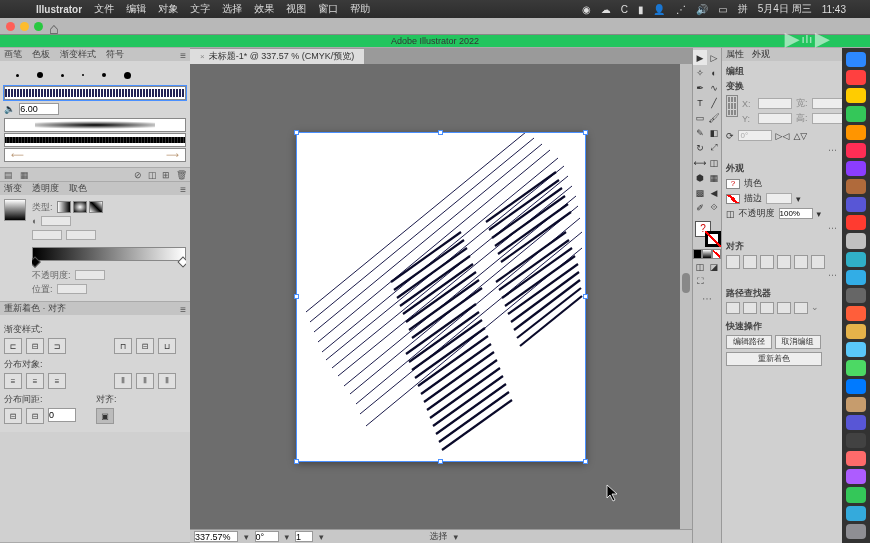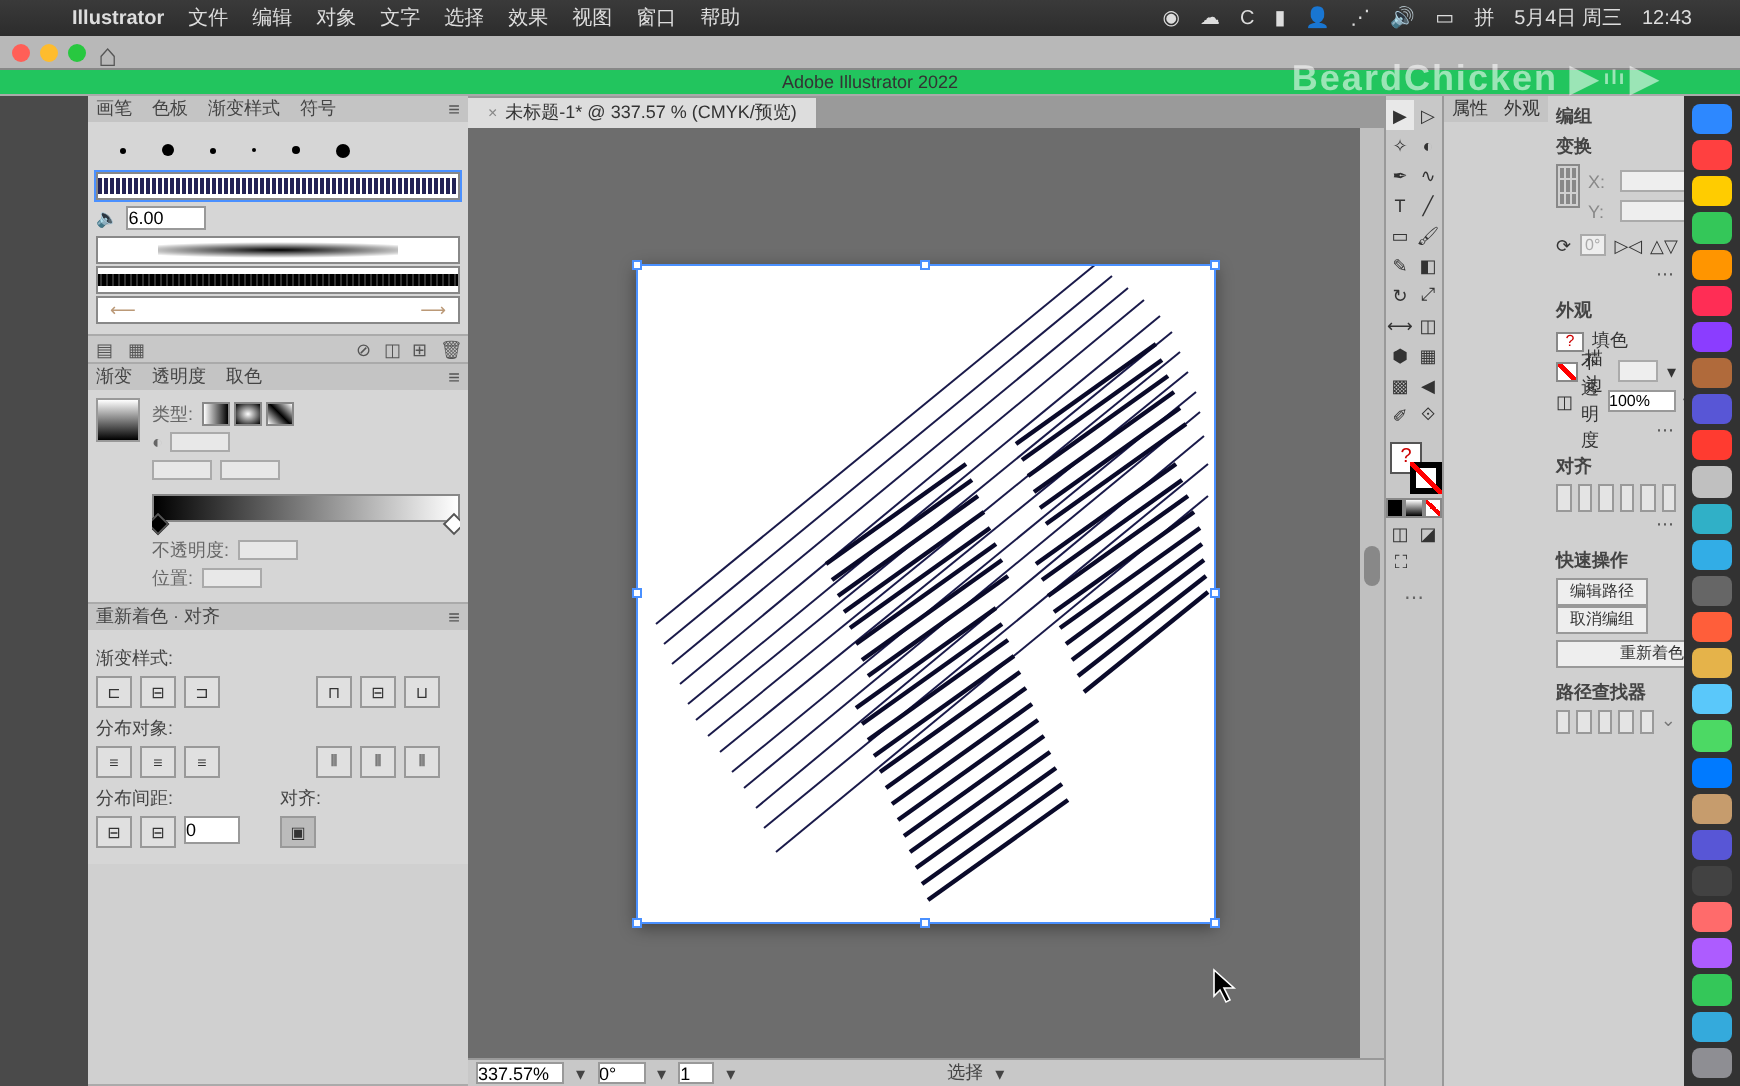--- a/index.html
+++ b/index.html
@@ -18,21 +18,21 @@
 .dot { width: 9px; height: 9px; border-radius: 50%; }
 .dot.red { background: #ff5f57; }
 .dot.yel { background: #febc2e; }
 .dot.grn { background: #28c840; }
 .home-ic { width: 12px; height: 12px; color: #555; }
 
 
 .titlebar { height: 13px; background: #22c55e; text-align: center; font-size: 9px; color: #333; line-height: 13px; border-bottom: 1px solid #aaa; }
 
 
-.main { display: flex; height: calc(543px - 18px - 17px - 13px); padding-left: 44px; }
+.main { display: flex; height: calc(543px - 18px - 17px - 13px); }
 
 
 .left-col { width: 190px; background: #d0d0d0; display: flex; flex-direction: column; font-size: 9px; color: #333; overflow: hidden; }
 .panel { border-bottom: 1px solid #aaa; }
 .panel-hdr { height: 13px; background: #c4c4c4; display: flex; align-items: center; gap: 10px; padding: 0 4px; font-size: 9px; color: #444; position: relative; }
 .panel-hdr .flyout { position: absolute; right: 4px; top: 2px; font-size: 10px; color: #555; }
 .panel-body { padding: 4px; background: #d6d6d6; }
 .brush-dots { height: 20px; display: flex; align-items: center; gap: 18px; padding: 0 12px; }
 .bdot { border-radius: 50%; background: #000; }
 .bdot.s1 { width: 3px; height: 3px; }
@@ -109,21 +109,21 @@
 .fill-sw .qm { color: #c00; font-size: 10px; text-align: center; line-height: 14px; }
 .stroke-sw { position: absolute; bottom: 2px; right: 2px; width: 16px; height: 16px; border: 3px solid #000; background: #fff; }
 .stroke-sw.none::after { content: ""; position: absolute; inset: -3px; background: linear-gradient(45deg,transparent 45%,#f00 45%,#f00 55%,transparent 55%); }
 .tool-modes { display: flex; }
 .mode { width: 10px; height: 10px; border: 1px solid #888; }
 .mode.c1 { background: #000; } .mode.c2 { background: linear-gradient(#fff,#000); } .mode.c3 { background: #fff; position: relative; }
 .mode.c3::after { content: ""; position: absolute; inset: 0; background: linear-gradient(45deg,transparent 40%,#f00 40%,#f00 60%,transparent 60%); }
 .tool-dots { width: 14px; height: 14px; margin: 4px auto; color: #666; text-align: center; font-size: 10px; }
 
 
-.props { width: 120px; background: #d0d0d0; font-size: 9px; color: #333; display: flex; flex-direction: row; }
+.props { width: 120px; background: #d0d0d0; font-size: 9px; color: #333; display: flex; flex-direction: column; }
 .props-hdr { height: 13px; background: #c4c4c4; display: flex; gap: 8px; align-items: center; padding: 0 4px; }
 .props-body { padding: 4px; flex: 1; overflow: hidden; }
 .props-section { margin-bottom: 6px; }
 .props-section-title { font-size: 9px; color: #444; margin-bottom: 2px; font-weight: 600; }
 .prop-row { display: flex; gap: 4px; align-items: center; margin: 2px 0; height: 13px; }
 .prop-row label { color: #888; font-size: 9px; width: 12px; }
 .prop-field { width: 34px; height: 11px; border: 1px solid #aaa; background: #eee; color: #aaa; font-size: 8px; padding: 0 2px; }
 .ref-point { width: 22px; height: 22px; display: grid; grid-template: repeat(3,1fr)/repeat(3,1fr); gap: 1px; border: 1px solid #888; padding: 1px; }
 .ref-point div { background: #fff; border: 1px solid #888; }
 .more-dots { text-align: right; color: #555; height: 12px; line-height: 12px; letter-spacing: 1px; }
@@ -171,21 +171,21 @@
     <span>◉</span>
     <span>☁</span>
     <span>C</span>
     <span>▮</span>
     <span>👤</span>
     <span>⋰</span>
     <span>🔊</span>
     <span>▭</span>
     <span>拼</span>
     <span>5月4日 周三</span>
-    <span>12:43</span>
+    <span>11:43</span>
   </div>
 </div>
 
 <div class="toolbar">
   <div class="traffic">
     <div class="dot red"></div>
     <div class="dot yel"></div>
     <div class="dot grn"></div>
   </div>
   <span class="home-ic">⌂</span>
@@ -581,36 +581,36 @@
           <div class="align-ic"></div>
           <div class="align-ic"></div>
           <div class="align-ic"></div>
           <div class="align-ic"></div>
           <div class="align-ic"></div>
         </div>
         <div class="more-dots">⋯</div>
       </div>
 
       <div class="props-section">
-        <div class="props-section-title">快速操作</div>
-        <div class="quick-btn">编辑路径</div>
-        <div class="quick-btn">取消编组</div>
-        <div class="quick-btn wide">重新着色</div>
-      </div>
-
-      <div class="props-section">
         <div class="props-section-title">路径查找器</div>
         <div class="align-grid">
           <div class="pathfinder-ic"></div>
           <div class="pathfinder-ic"></div>
           <div class="pathfinder-ic"></div>
           <div class="pathfinder-ic"></div>
           <div class="pathfinder-ic"></div>
           <span style="font-size:9px;color:#777;">⌄</span>
         </div>
+      </div>
+
+      <div class="props-section">
+        <div class="props-section-title">快速操作</div>
+        <div class="quick-btn">编辑路径</div>
+        <div class="quick-btn">取消编组</div>
+        <div class="quick-btn wide">重新着色</div>
       </div>
     </div>
   </div>
 
   <div class="dock" id="dock">
       <div class="dock-ic" style="background: rgb(45, 136, 255);"></div>
       <div class="dock-ic" style="background: rgb(255, 64, 64);"></div>
       <div class="dock-ic" style="background: rgb(255, 204, 0);"></div>
       <div class="dock-ic" style="background: rgb(52, 199, 89);"></div>
       <div class="dock-ic" style="background: rgb(255, 149, 0);"></div>
@@ -634,21 +634,20 @@
       <div class="dock-ic" style="background: rgb(255, 107, 107);"></div>
       <div class="dock-ic" style="background: rgb(173, 92, 255);"></div>
       <div class="dock-ic" style="background: rgb(52, 199, 89);"></div>
       <div class="dock-ic" style="background: rgb(52, 170, 220);"></div>
       <div class="dock-ic" style="background: rgb(142, 142, 147);"></div>
     </div>
 
 </div>
 
 <div class="watermark">
-  <span>BeardChicken</span>
   <span class="bili">▶<span style="font-size:10px">ılı</span>▶</span>
 </div>
 
 <div class="cursor">
   <svg viewBox="0 0 14 18">
       <path d="M1 1 L1 14 L4 11 L7 17 L9 16 L6 10 L11 10 Z" fill="#000" stroke="#fff" stroke-width="0.8"></path>
     </svg>
 </div>
 
 </body></html>

